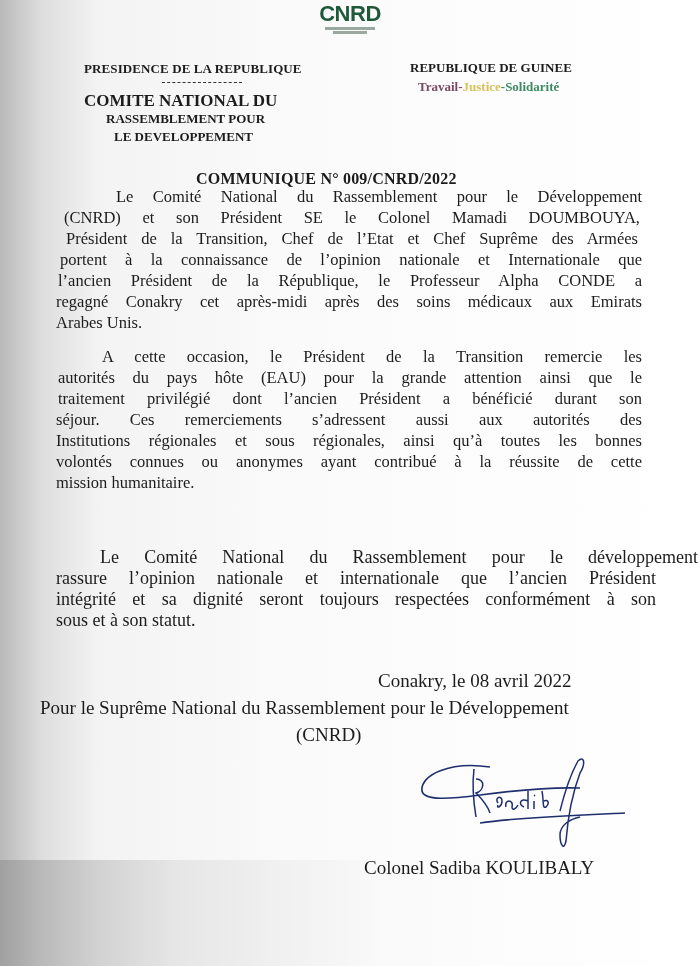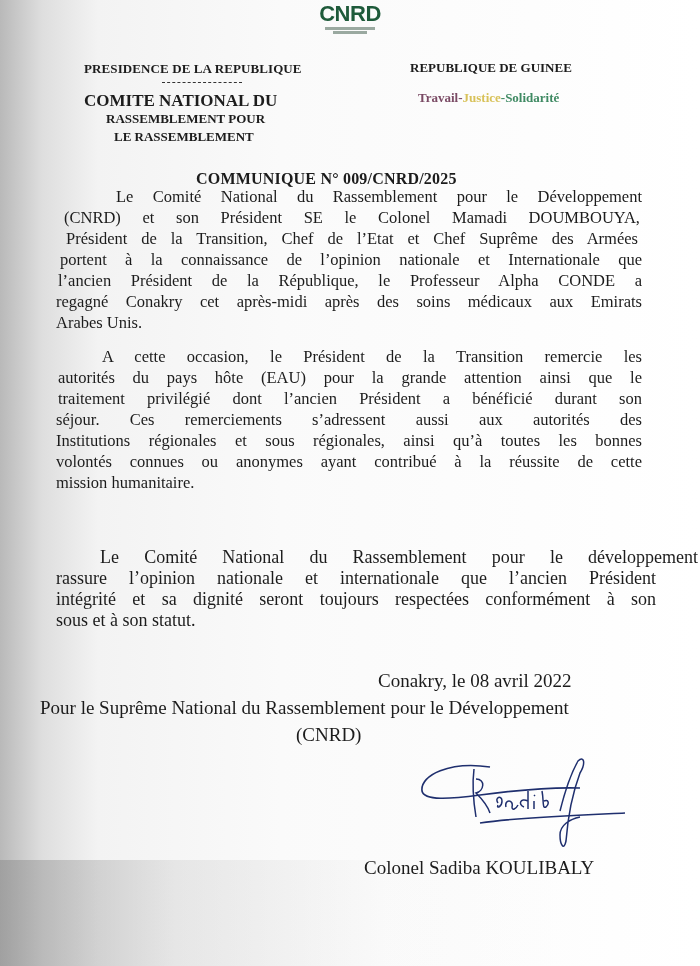--- a/index.html
+++ b/index.html
@@ -24,21 +24,21 @@
   .logo-sub-bar { height: 3px; width: 50px; margin: 1px auto 0; background: #9aa9a0; }
   .hdr-left { position: absolute; left: 84px; top: 61px; width: 260px; }
   .hdr-left .l1 { font-weight: bold; font-size: 13px; letter-spacing: 0.1px; }
   .hdr-left .dash { margin: 5px 0 0 78px; width: 80px; border-top: 1px dashed #333; height: 1px; }
   .hdr-left .l2 { font-weight: bold; font-size: 17px; margin: 8px 0 0 0; line-height: 18px; font-family: Liberation Serif, serif; }
   .hdr-left .l3, .hdr-left .l4 { font-weight: bold; font-size: 13px; line-height: 18px; }
   .hdr-left .l3 { margin-left: 22px; }
   .hdr-left .l4 { margin-left: 30px; }
   .hdr-right { position: absolute; left: 410px; top: 60px; }
   .hdr-right .l1 { font-weight: bold; font-size: 13px; text-align: right; }
-  .hdr-right .motto { font-weight: bold; font-size: 13px; margin-left: 8px; margin-top: 14px; }
+  .hdr-right .motto { font-weight: bold; font-size: 13px; margin-left: 8px; margin-top: 3px; }
   .m-travail { color: #7a4a64; }
   .m-justice { color: #d8c25a; }
   .m-solid { color: #3f8a63; }
   .title {
     position: absolute; left: 196px; top: 170px;
     font-weight: bold; font-size: 16px; letter-spacing: 0.2px;
   }
   .para {
     position: absolute; font-size: 16.5px; line-height: 21px; text-align: justify;
   }
@@ -62,31 +62,31 @@
   <div class="logo-text">CNRD</div>
   <div class="logo-sub-bar"></div>
   <div class="logo-sub-bar" style="width:34px"></div>
 </div>
 
 <div class="hdr-left">
   <div class="l1">PRESIDENCE DE LA REPUBLIQUE</div>
   <div class="dash"></div>
   <div class="l2">COMITE NATIONAL DU</div>
   <div class="l3">RASSEMBLEMENT POUR</div>
-  <div class="l4">LE RASSEMBLEMENT</div>
+  <div class="l4">LE DEVELOPPEMENT</div>
 </div>
 
 <div class="hdr-right">
   <div class="l1">REPUBLIQUE DE GUINEE</div>
   <div class="motto">
     <span class="m-travail">Travail-</span><span class="m-justice">Justice</span><span class="m-solid">-Solidarité</span>
   </div>
 </div>
 
-<div class="title">COMMUNIQUE N° 009/CNRD/2025</div>
+<div class="title">COMMUNIQUE N° 009/CNRD/2022</div>
 
 <div class="para p1">
   <span class="ln" style="padding-left:60px">Le Comité National du Rassemblement pour le Développement</span>
   <span class="ln" style="padding-left:8px;width:576px">(CNRD) et son Président SE le Colonel Mamadi DOUMBOUYA,</span>
   <span class="ln" style="padding-left:10px;width:572px">Président de la Transition, Chef de l’Etat et Chef Suprême des Armées</span>
   <span class="ln" style="padding-left:4px;width:582px">portent à la connaissance de l’opinion nationale et Internationale que</span>
   <span class="ln" style="padding-left:2px">l’ancien Président de la République, le Professeur Alpha CONDE a</span>
   <span class="ln">regagné Conakry cet après-midi après des soins médicaux aux Emirats</span>
   <span class="ln last">Arabes Unis.</span>
 </div>

